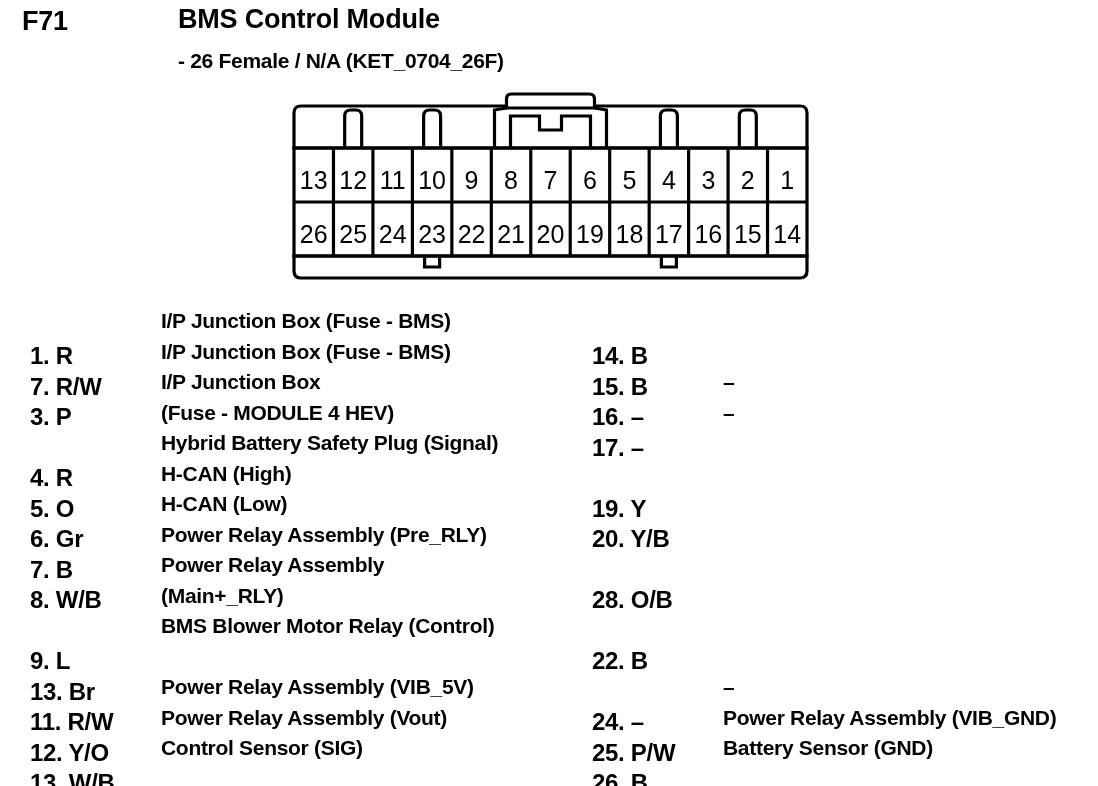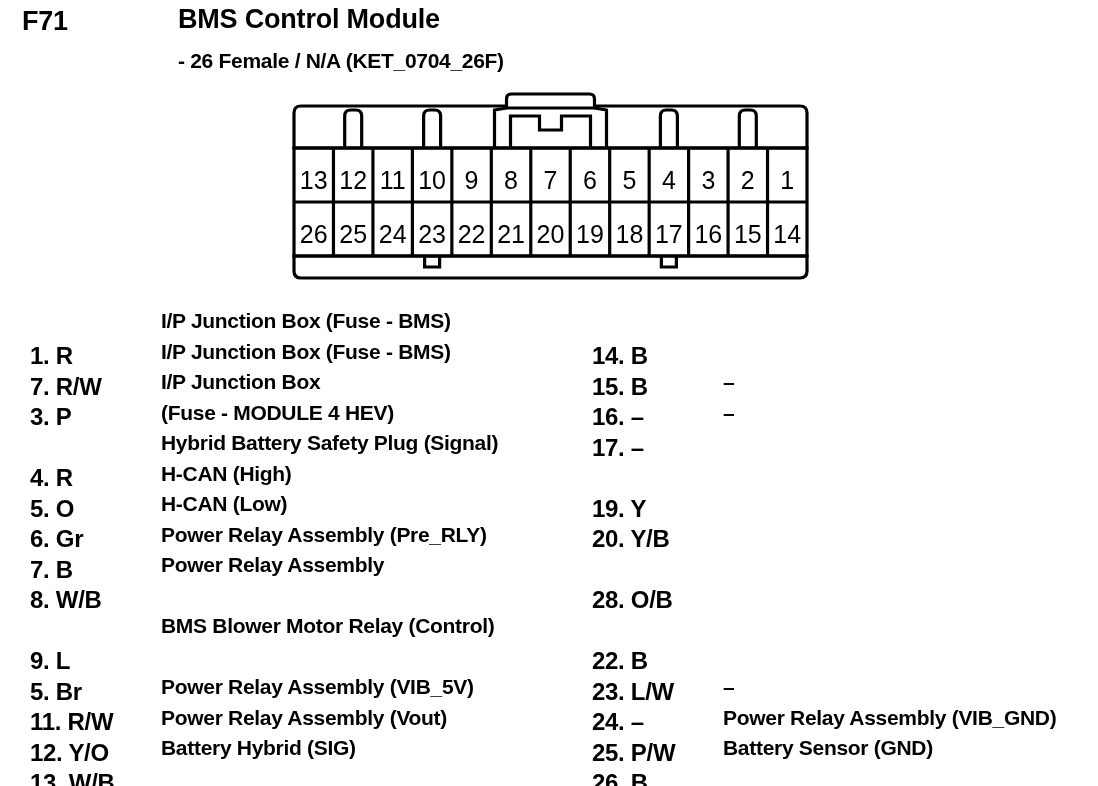--- a/index.html
+++ b/index.html
@@ -216,39 +216,39 @@
       <div class="pin-cell cell-left">
         <span class="pin-num">8. W/B</span>
         <span class="pin-desc">Power Relay Assembly</span>
       </div>
       <div class="pin-cell cell-right">
         <span class="pin-num">28. O/B</span>
         <span class="pin-desc"></span>
       </div>
     </div>
     <div class="pin-row">
+      <div class="pin-cell cell-left">
+        <span class="pin-num"></span>
+        <span class="pin-desc">(Main+_RLY)</span>
+      </div>
       <div class="pin-cell cell-right is-empty"></div>
     </div>
     <div class="pin-row">
       <div class="pin-cell cell-left">
         <span class="pin-num">9. L</span>
         <span class="pin-desc">BMS Blower Motor Relay (Control)</span>
       </div>
       <div class="pin-cell cell-right">
         <span class="pin-num">22. B</span>
         <span class="pin-desc"></span>
       </div>
     </div>
     <div class="pin-row">
       <div class="pin-cell cell-left">
-        <span class="pin-num">5. Br</span>
-      </div>
-      <div class="pin-cell cell-right">
-        <span class="pin-num">23. L/W</span>
-        <span class="pin-desc"></span>
+        <span class="pin-num">13. Br</span>
       </div>
     </div>
     <div class="pin-row">
       <div class="pin-cell cell-left">
         <span class="pin-num">11. R/W</span>
         <span class="pin-desc">Power Relay Assembly (VIB_5V)</span>
       </div>
       <div class="pin-cell cell-right">
         <span class="pin-num">24. –</span>
         <span class="pin-desc">–</span>
@@ -260,20 +260,20 @@
         <span class="pin-desc">Power Relay Assembly (Vout)</span>
       </div>
       <div class="pin-cell cell-right">
         <span class="pin-num">25. P/W</span>
         <span class="pin-desc">Power Relay Assembly (VIB_GND)</span>
       </div>
     </div>
     <div class="pin-row">
       <div class="pin-cell cell-left">
         <span class="pin-num">13. W/B</span>
-        <span class="pin-desc">Battery Hybrid (SIG)</span>
+        <span class="pin-desc">Control Sensor (SIG)</span>
       </div>
       <div class="pin-cell cell-right">
         <span class="pin-num">26. B</span>
         <span class="pin-desc">Battery Sensor (GND)</span>
       </div>
     </div>
   </div>
 
 </body></html>

